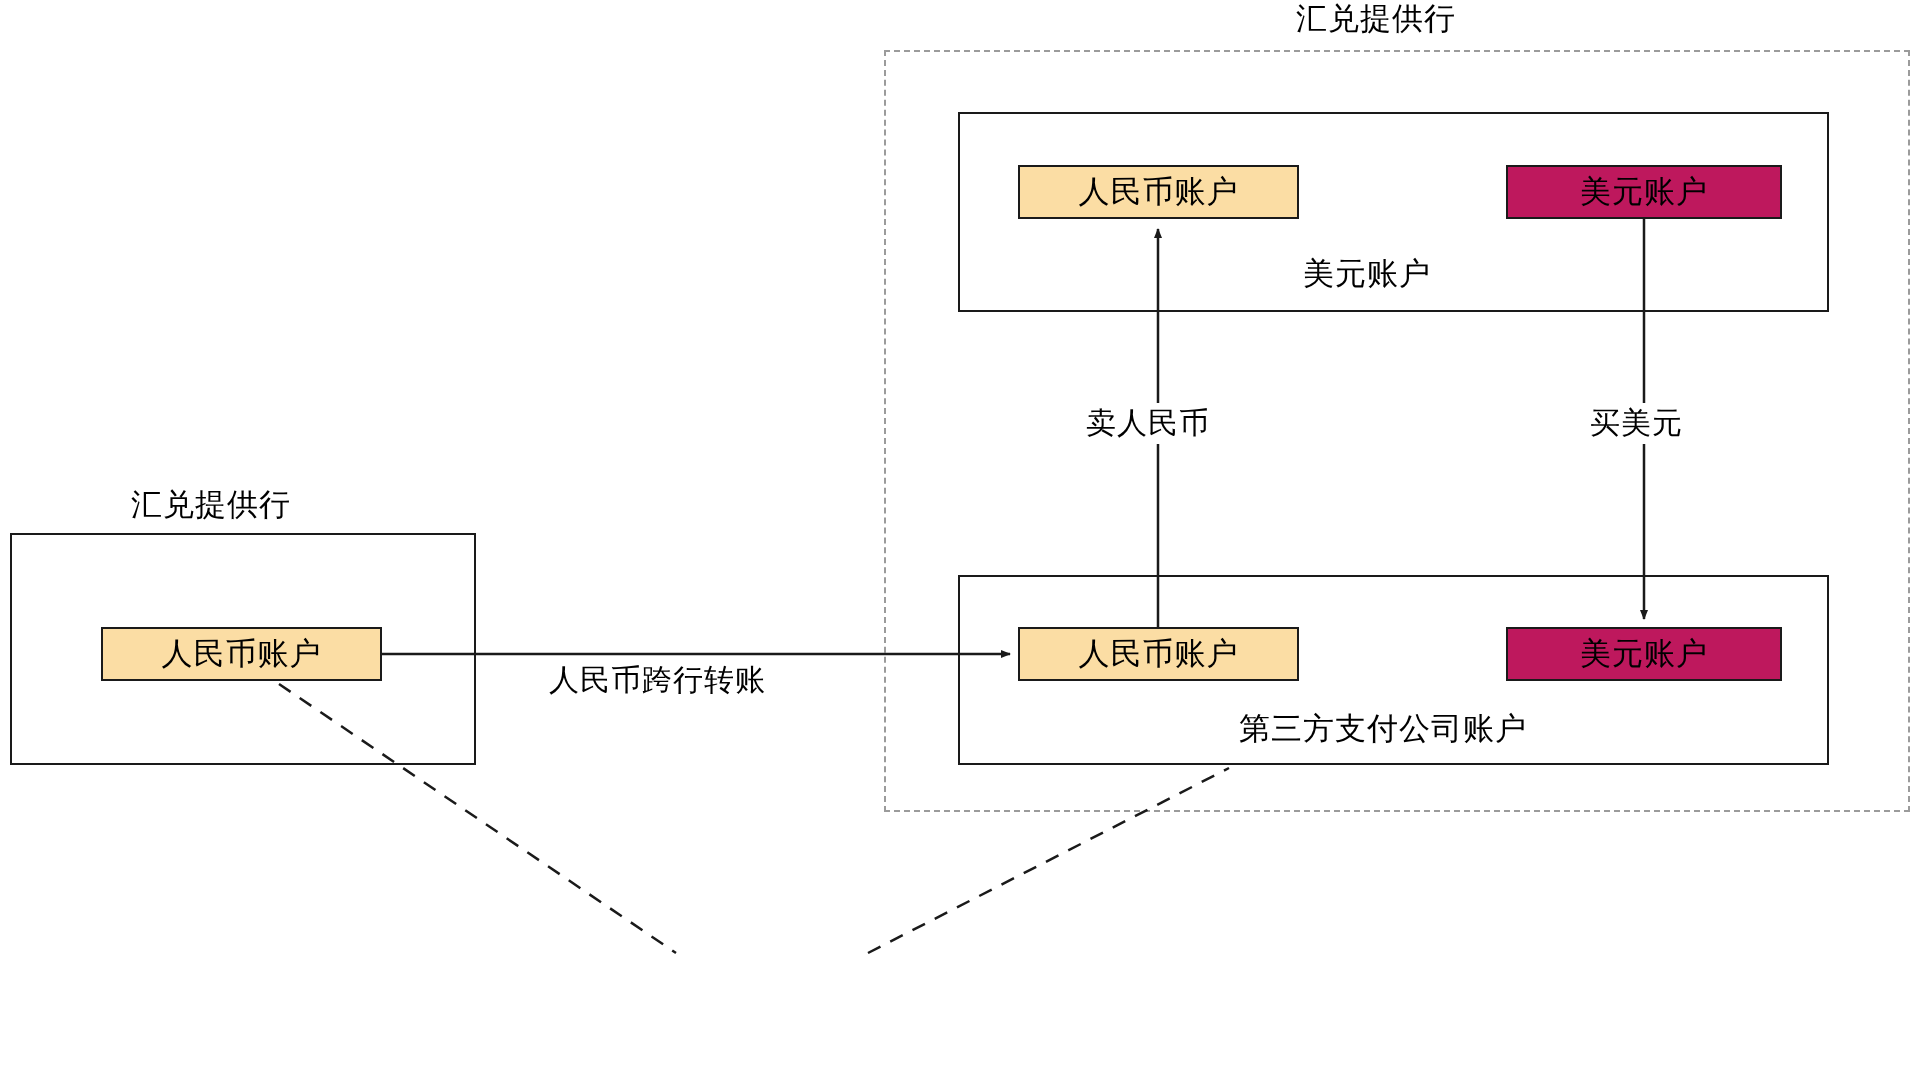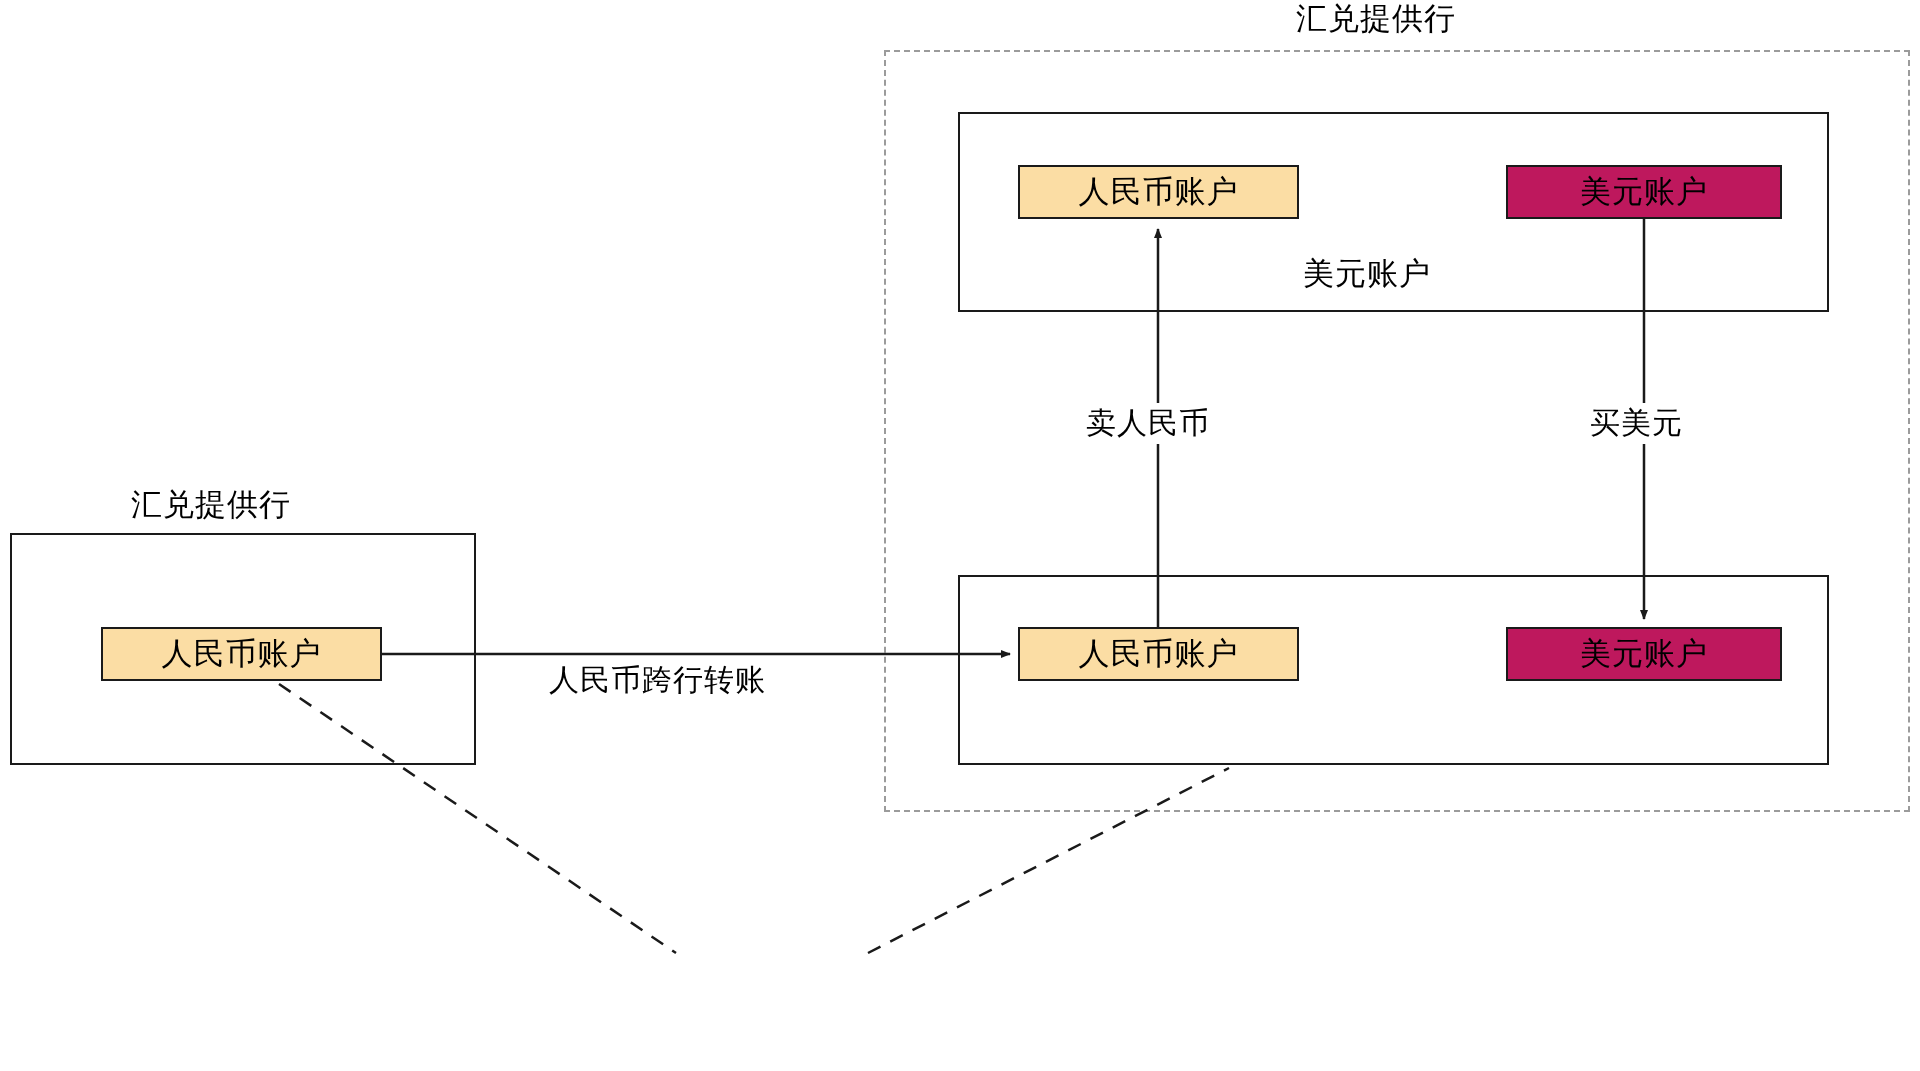--- a/index.html
+++ b/index.html
@@ -85,20 +85,21 @@
   <div class="node group-box" style="left:958px; top:112px; width:871px; height:200px;"></div>
 
   <div class="caption" style="left:1303px; top:253px;">美元账户</div>
 
   <div class="node acct acct-rmb" style="left:1018px; top:165px; width:281px; height:54px;">人民币账户</div>
 
   <div class="node acct acct-usd" style="left:1506px; top:165px; width:276px; height:54px;">美元账户</div>
 
   <div class="node group-box" style="left:958px; top:575px; width:871px; height:190px;"></div>
 
+  <div class="caption" style="left:1239px; top:708px;">第三方支付公司账户</div>
 
   <div class="node acct acct-rmb" style="left:1018px; top:627px; width:281px; height:54px;">人民币账户</div>
 
   <div class="node acct acct-usd" style="left:1506px; top:627px; width:276px; height:54px;">美元账户</div>
 
   <div class="node group-box" style="left:10px; top:533px; width:466px; height:232px;"></div>
 
   <div class="caption" style="left:131px; top:484px;">汇兑提供行</div>
 
   <div class="node acct acct-rmb" style="left:101px; top:627px; width:281px; height:54px;">人民币账户</div>

